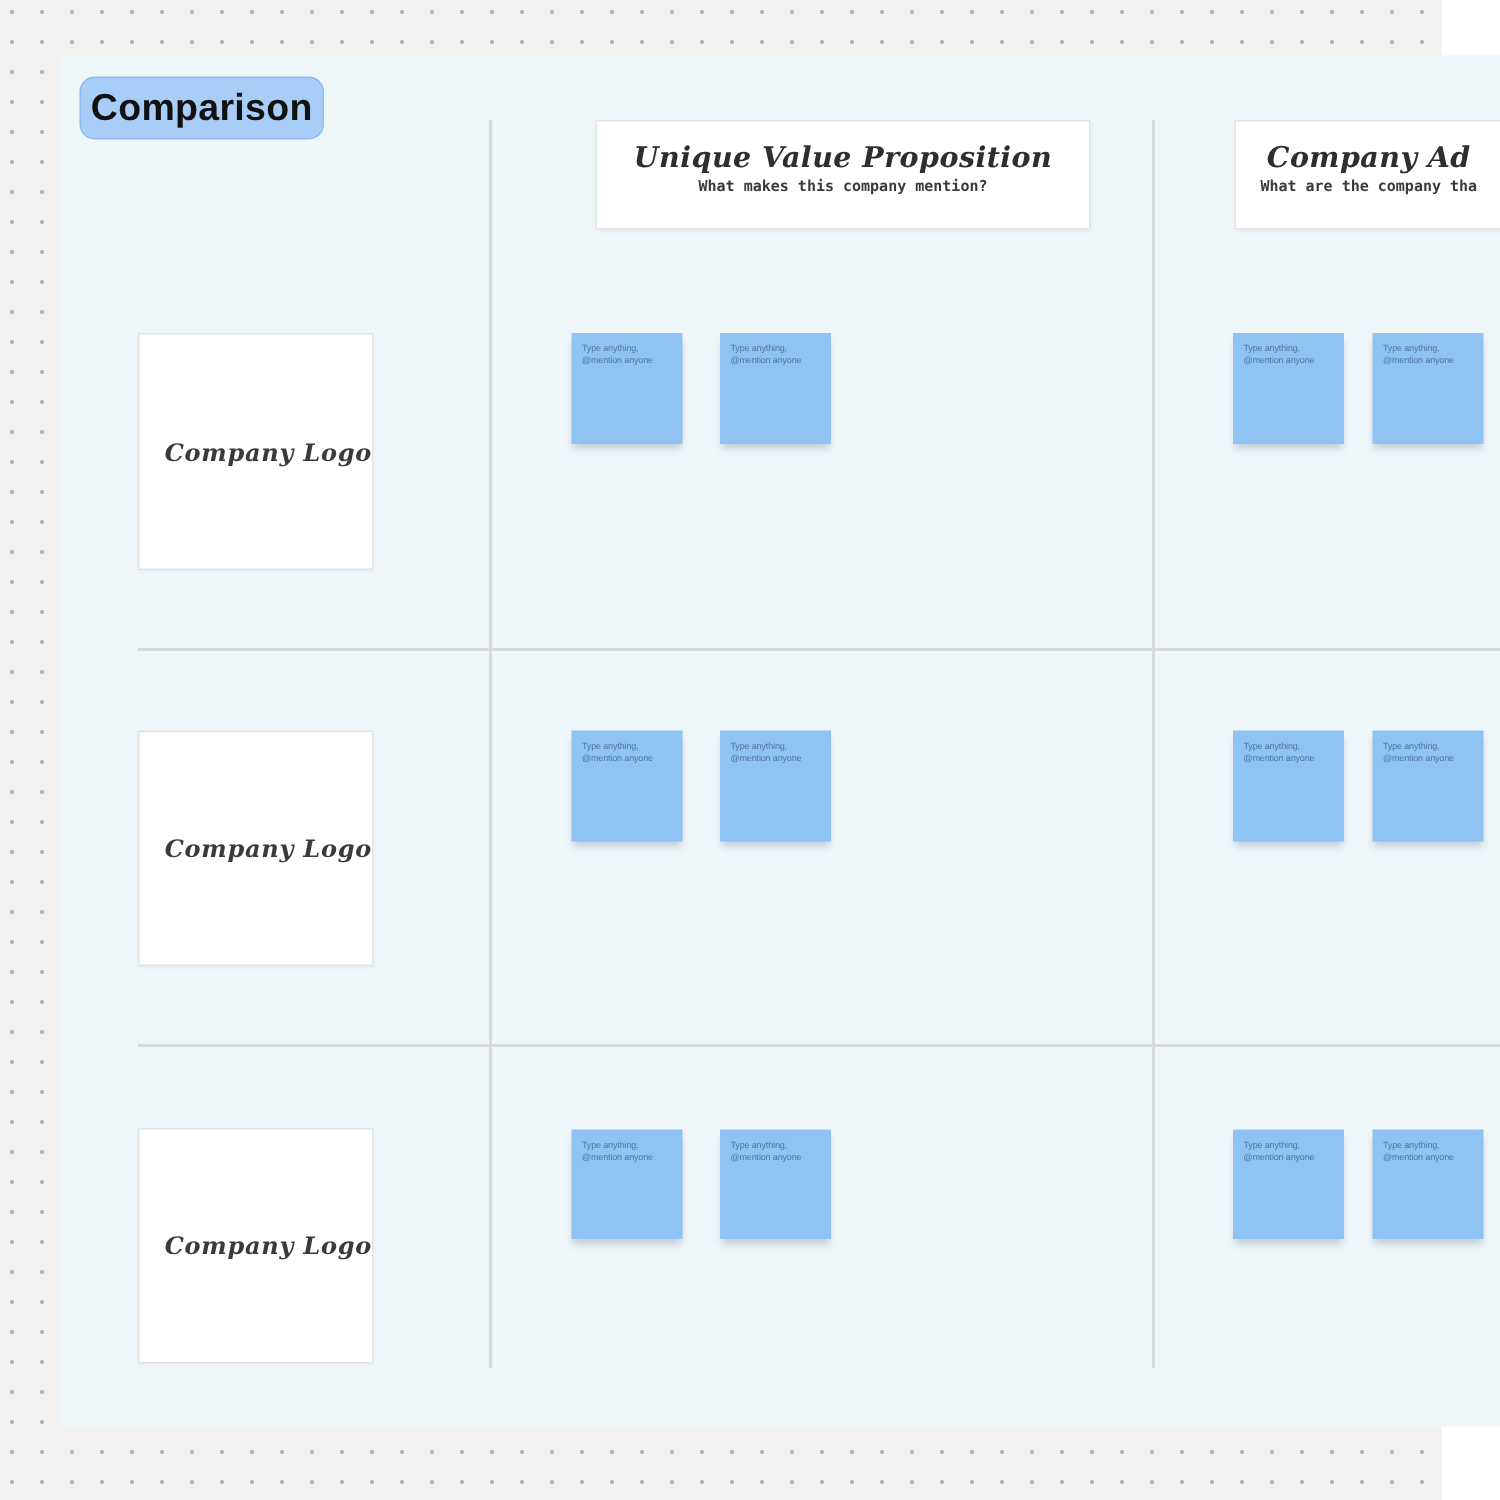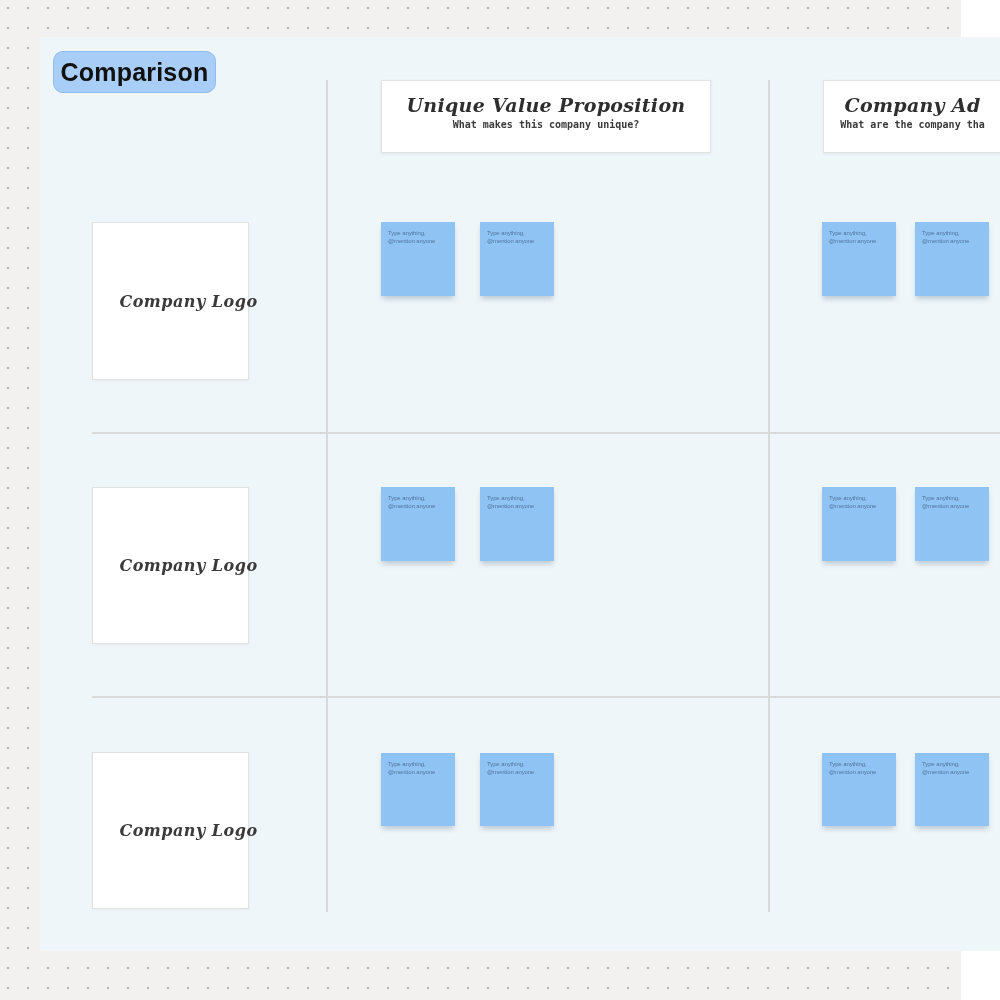--- a/index.html
+++ b/index.html
@@ -45,21 +45,21 @@
   .hline2 { top: 696px; }
   
   .header-card {
     position: absolute; top: 80px; height: 73px;
     background: #ffffff;
     border: 1px solid #e2e4e3;
     box-sizing: border-box;
     box-shadow: 0 1px 3px rgba(40,60,80,0.07);
     text-align: center;
   }
-  .header-card.col1 { left: 381px; width: 330px; }
+  .header-card.col1 { left: 397px; width: 330px; }
   .header-card.col2 { left: 823px; width: 340px; }
   .header-card .clip {
     width: 177px; overflow: visible;
   }
   .header-title {
     margin-top: 13px;
     font-family: "DejaVu Serif", serif;
     font-style: italic; font-weight: bold;
     font-size: 19px; color: #2e2e2e;
     white-space: nowrap;
@@ -73,21 +73,21 @@
     white-space: nowrap;
   }
   
   .logo-box {
     position: absolute; left: 92px;
     width: 157px; height: 157px;
     background: #ffffff;
     border: 1px solid #e0e2e1;
     box-sizing: border-box;
     box-shadow: 0 1px 2px rgba(40,60,80,0.05);
-    display: flex; align-items: center; justify-content: center; padding-left: 36px;
+    display: flex; align-items: center; justify-content: flex-end; padding-left: 36px;
   }
   .logo-box.r1 { top: 222px; height: 158px; }
   .logo-box.r2 { top: 487px; }
   .logo-box.r3 { top: 752px; }
   .logo-label {
     font-family: "DejaVu Serif", serif;
     font-style: italic; font-weight: bold;
     font-size: 16px; color: #3a3a3a;
     letter-spacing: 0.5px;
     white-space: nowrap;
@@ -116,21 +116,21 @@
 
   <div class="vline vline1"></div>
   <div class="vline vline2"></div>
   <div class="hline hline1"></div>
   <div class="hline hline2"></div>
 
   <div class="frame-title">Comparison</div>
 
   <div class="header-card col1">
     <div class="header-title">Unique Value Proposition</div>
-    <div class="header-subtitle">What makes this company unique?</div>
+    <div class="header-subtitle">What makes this company mention?</div>
   </div>
 
   <div class="header-card col2">
     <div class="clip">
       <div class="header-title">Company Ad</div>
       <div class="header-subtitle">What are the company tha</div>
     </div>
   </div>
 
   <div class="logo-box r1">

